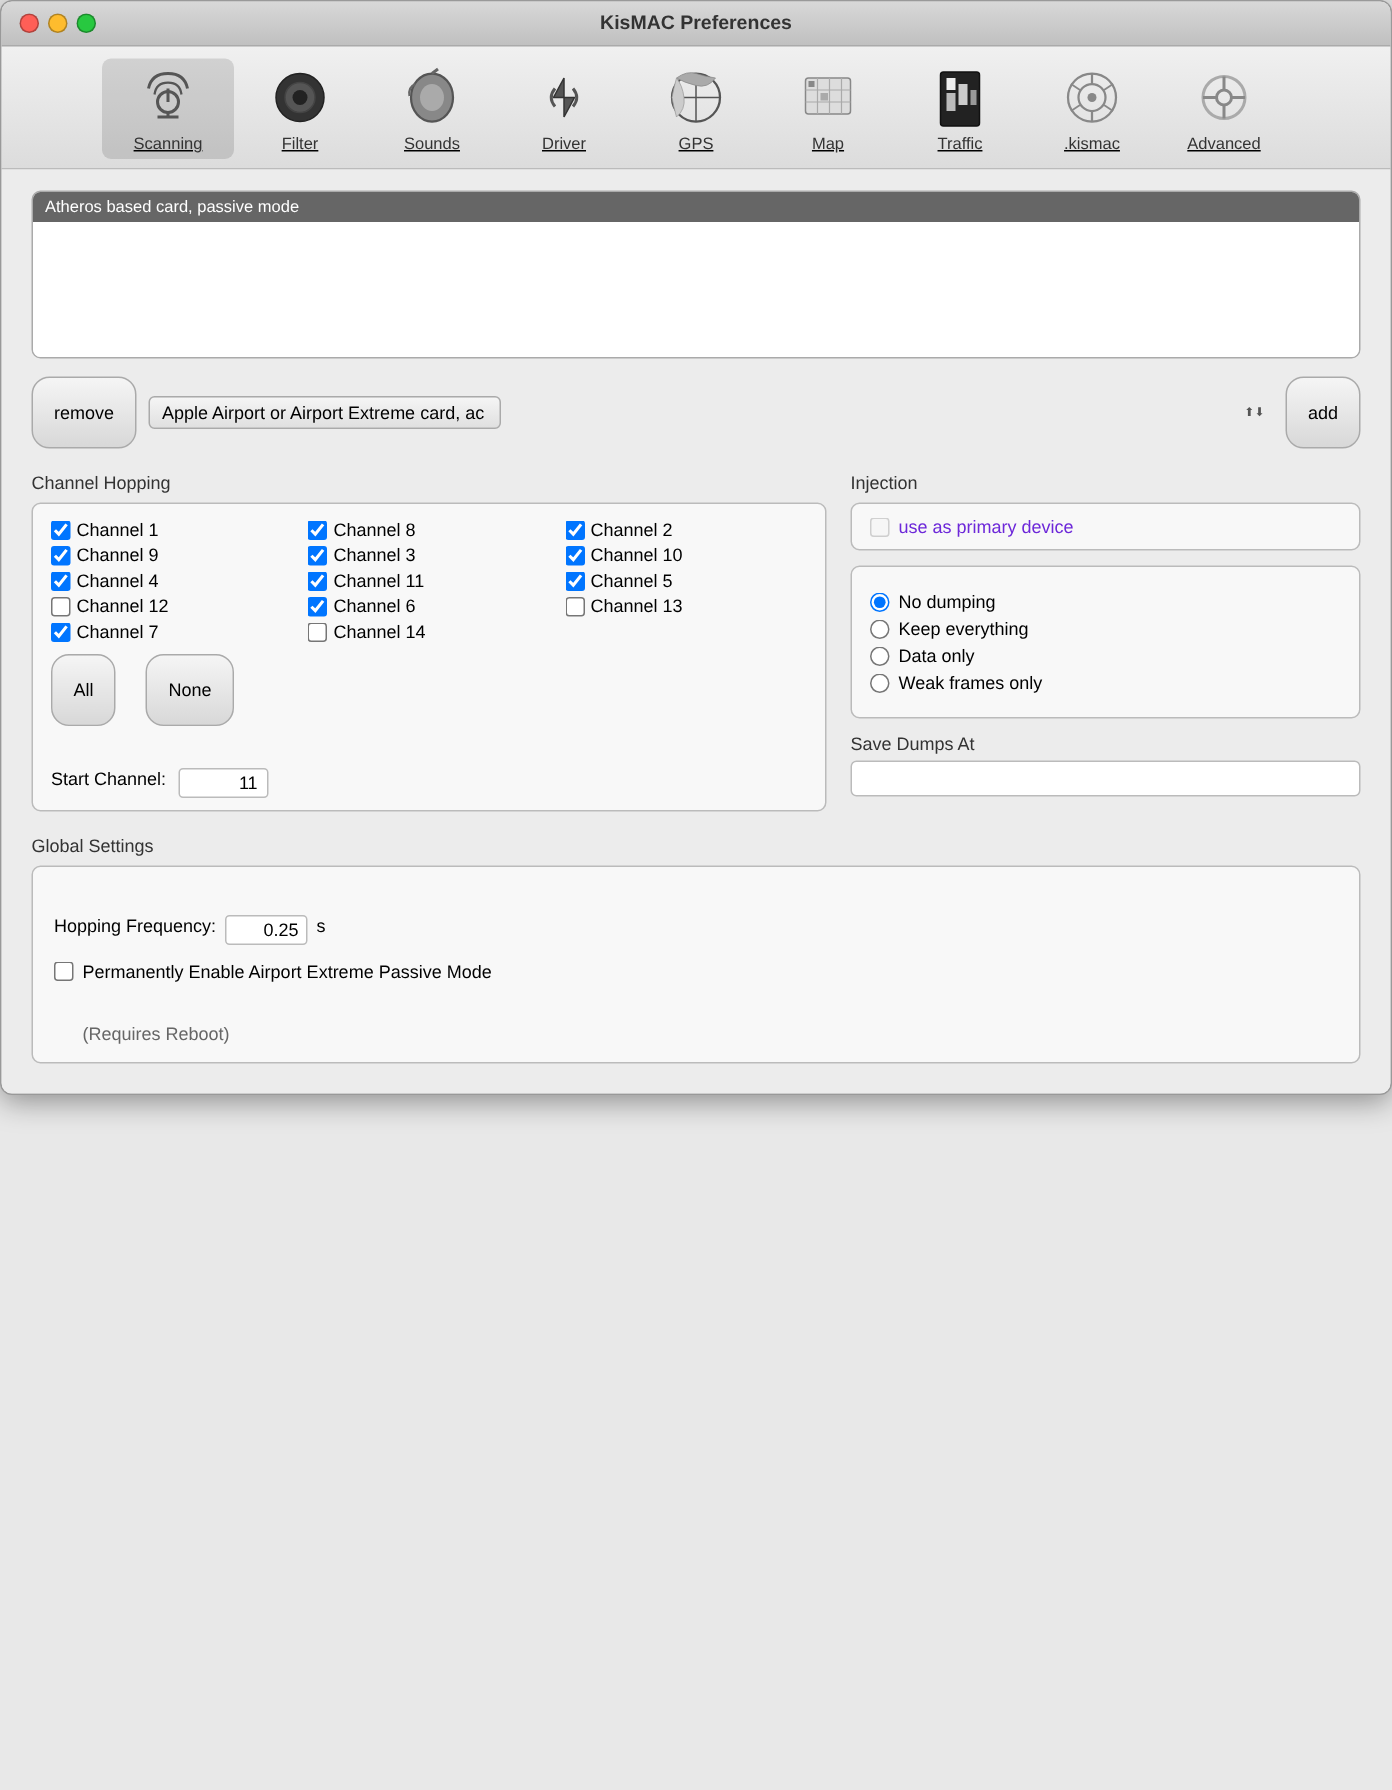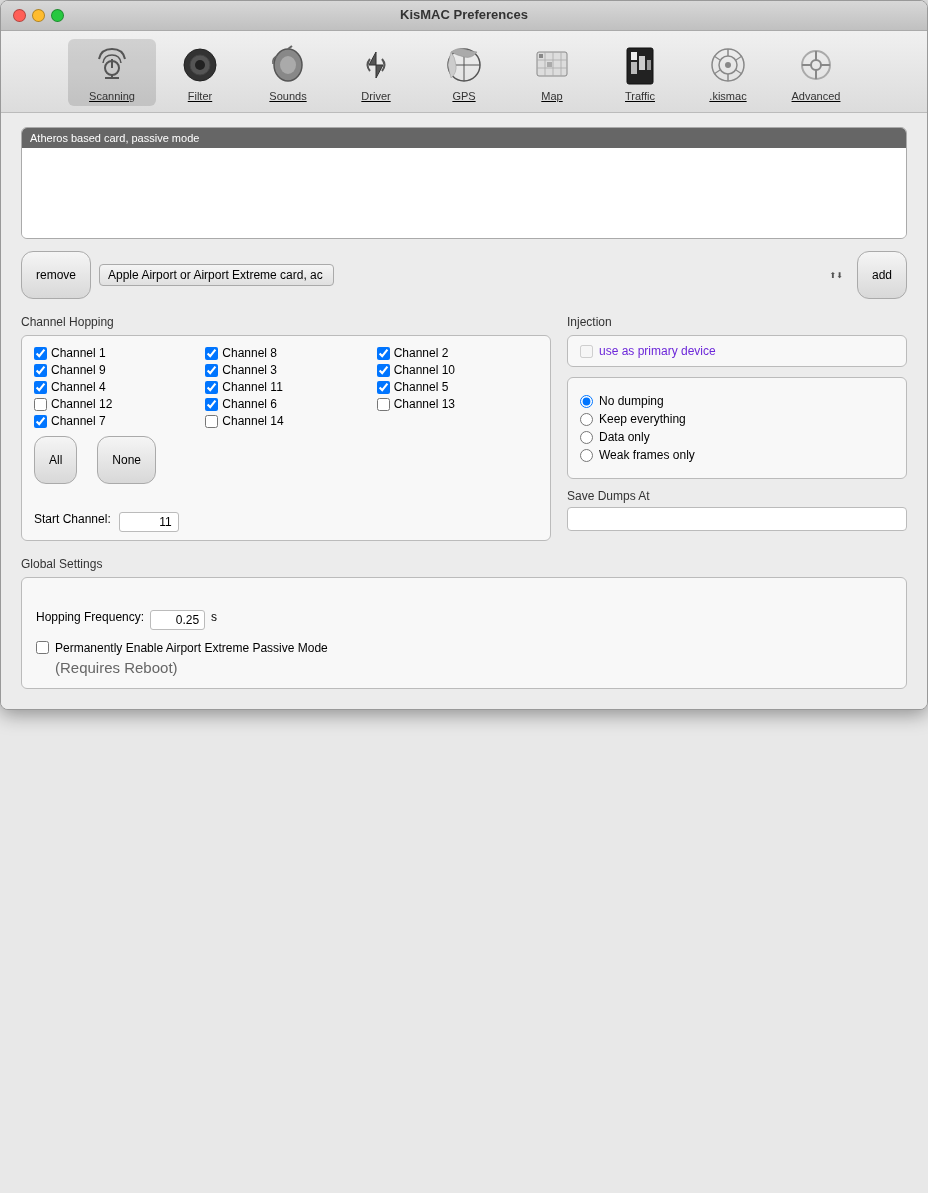--- a/index.html
+++ b/index.html
@@ -299,22 +299,23 @@
       gap: 6px;
       font-size: 12px;
     }
     .passive-row input[type="checkbox"] {
       width: 13px; height: 13px;
       margin-top: 1px;
       cursor: pointer;
     }
     .passive-text { line-height: 1.4; }
     .passive-sub {
-      font-size: 15px;
+      font-size: 12px;
       color: #666;
+      margin-top: 24px;
     }
     
     svg { display: block; }
   </style>
 </head>
 <body>
 
 <div class="window">
 
   <div class="title-bar">

